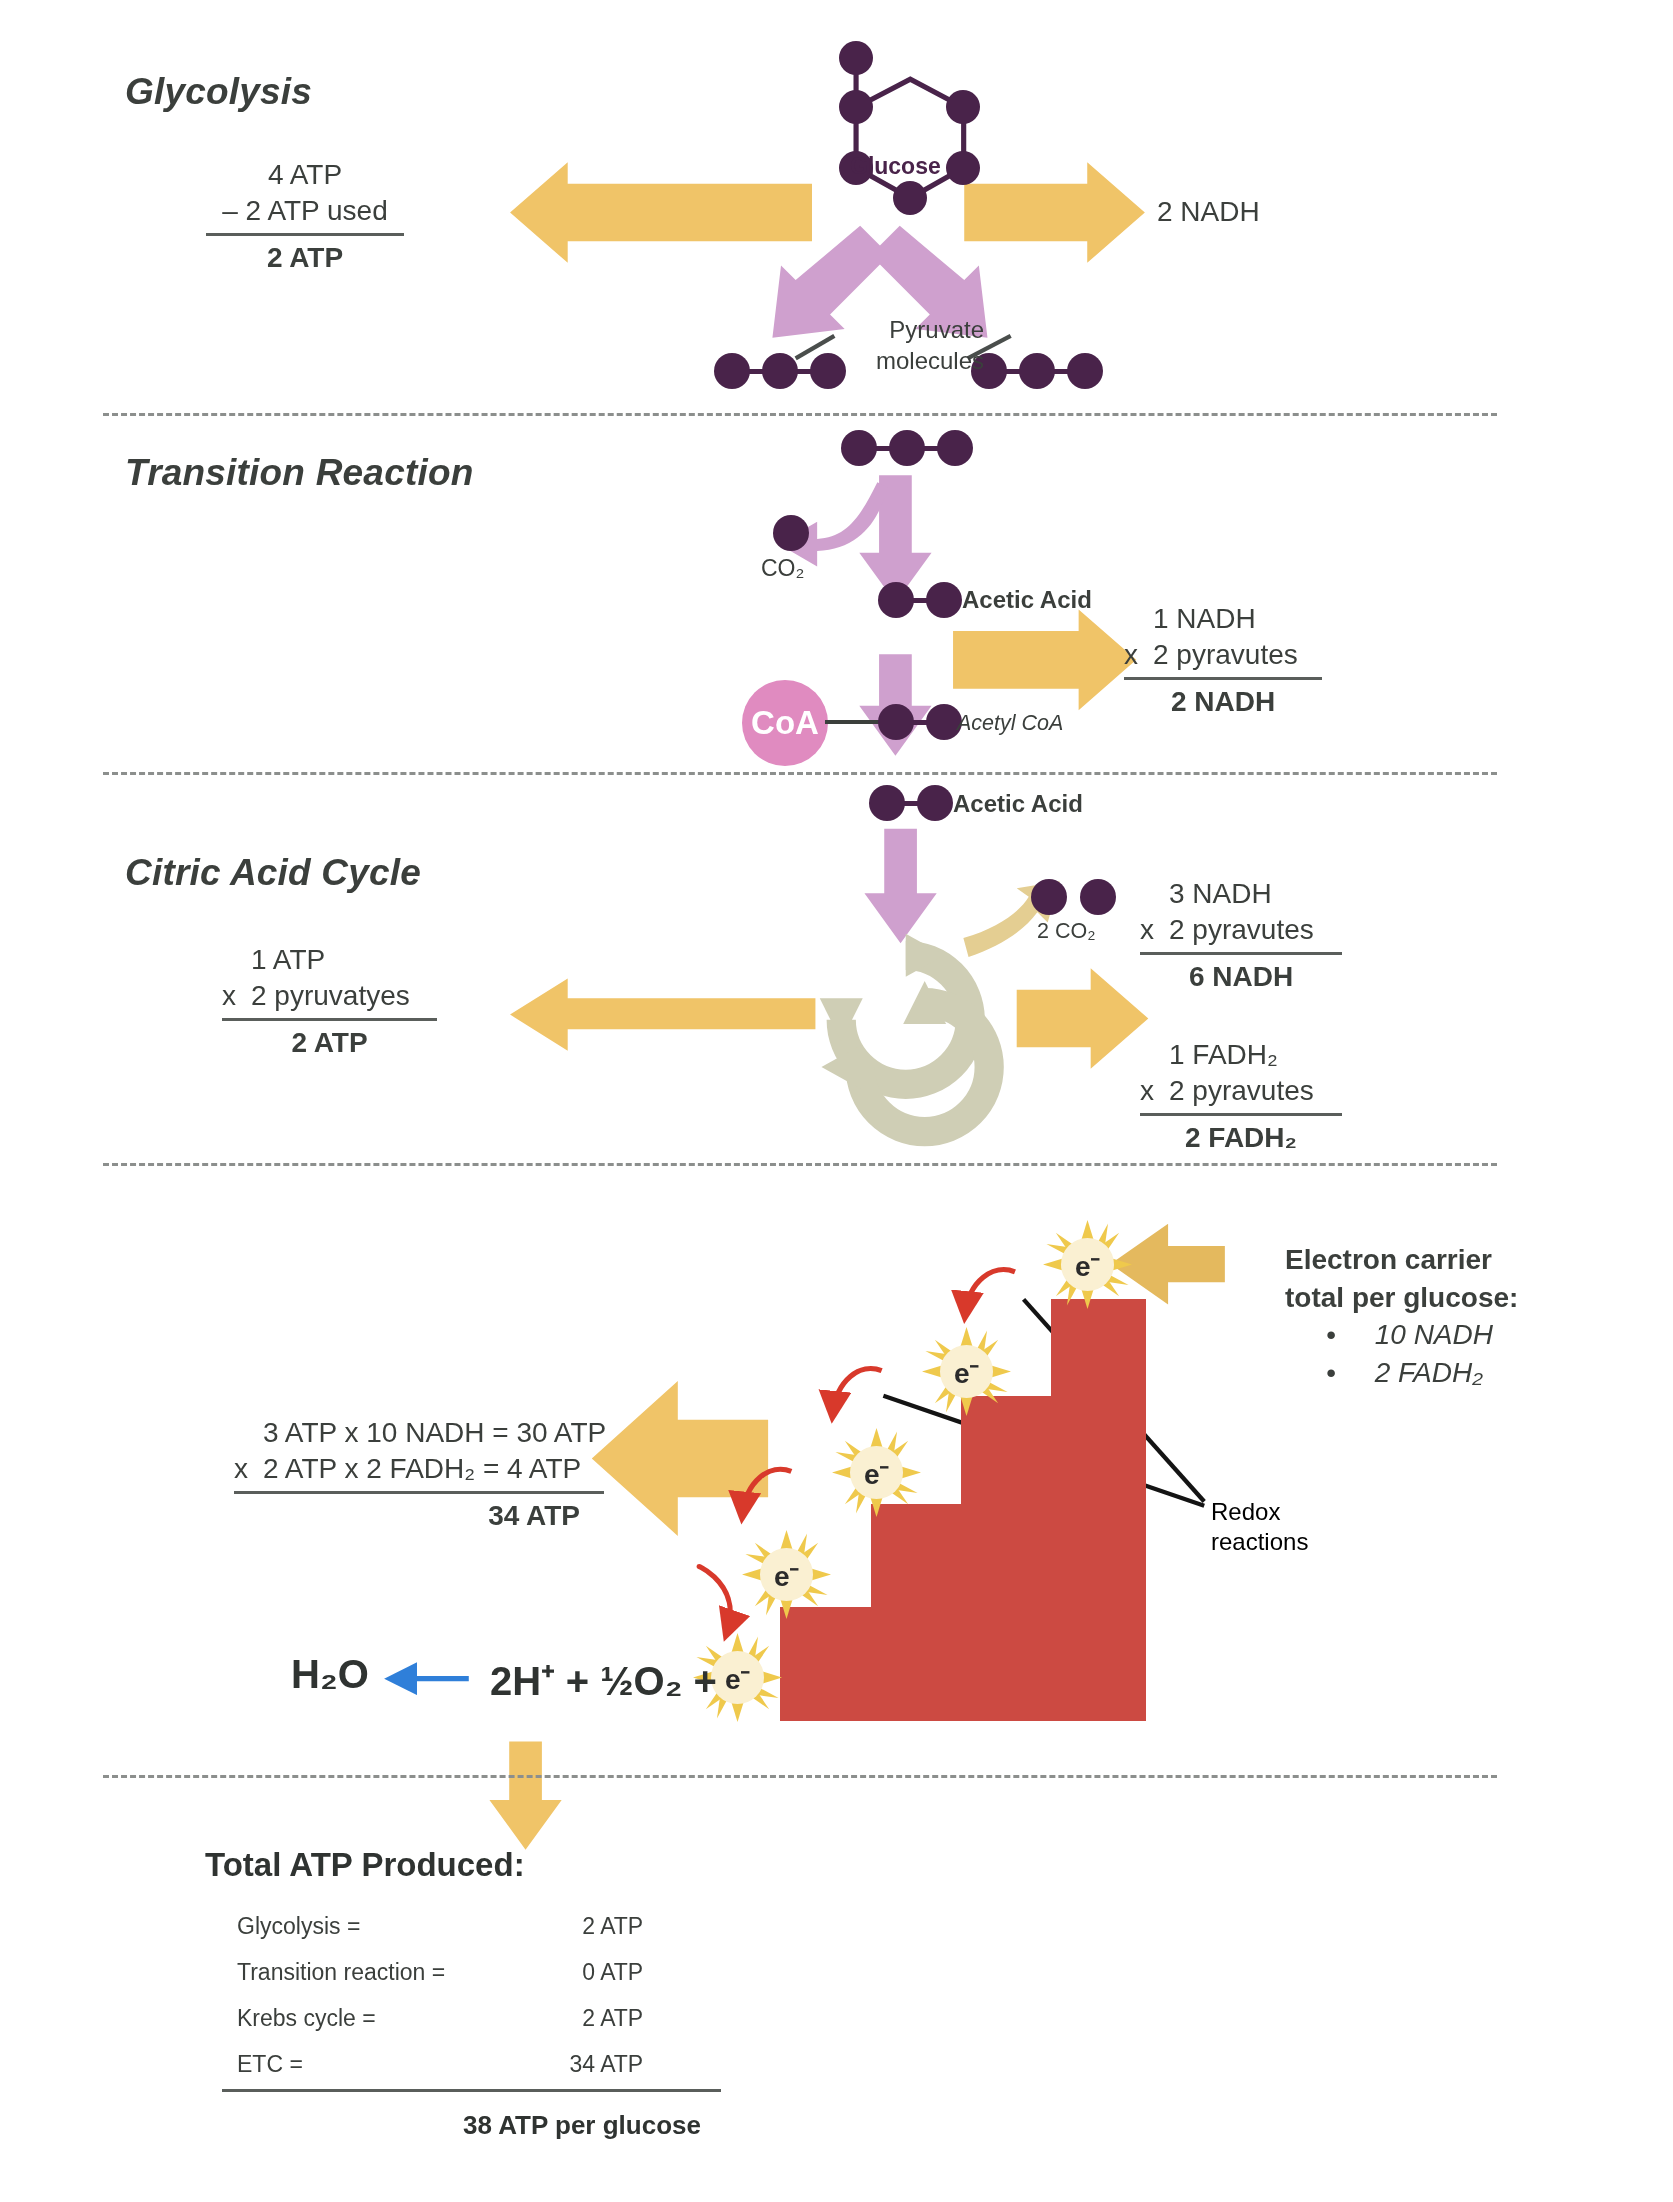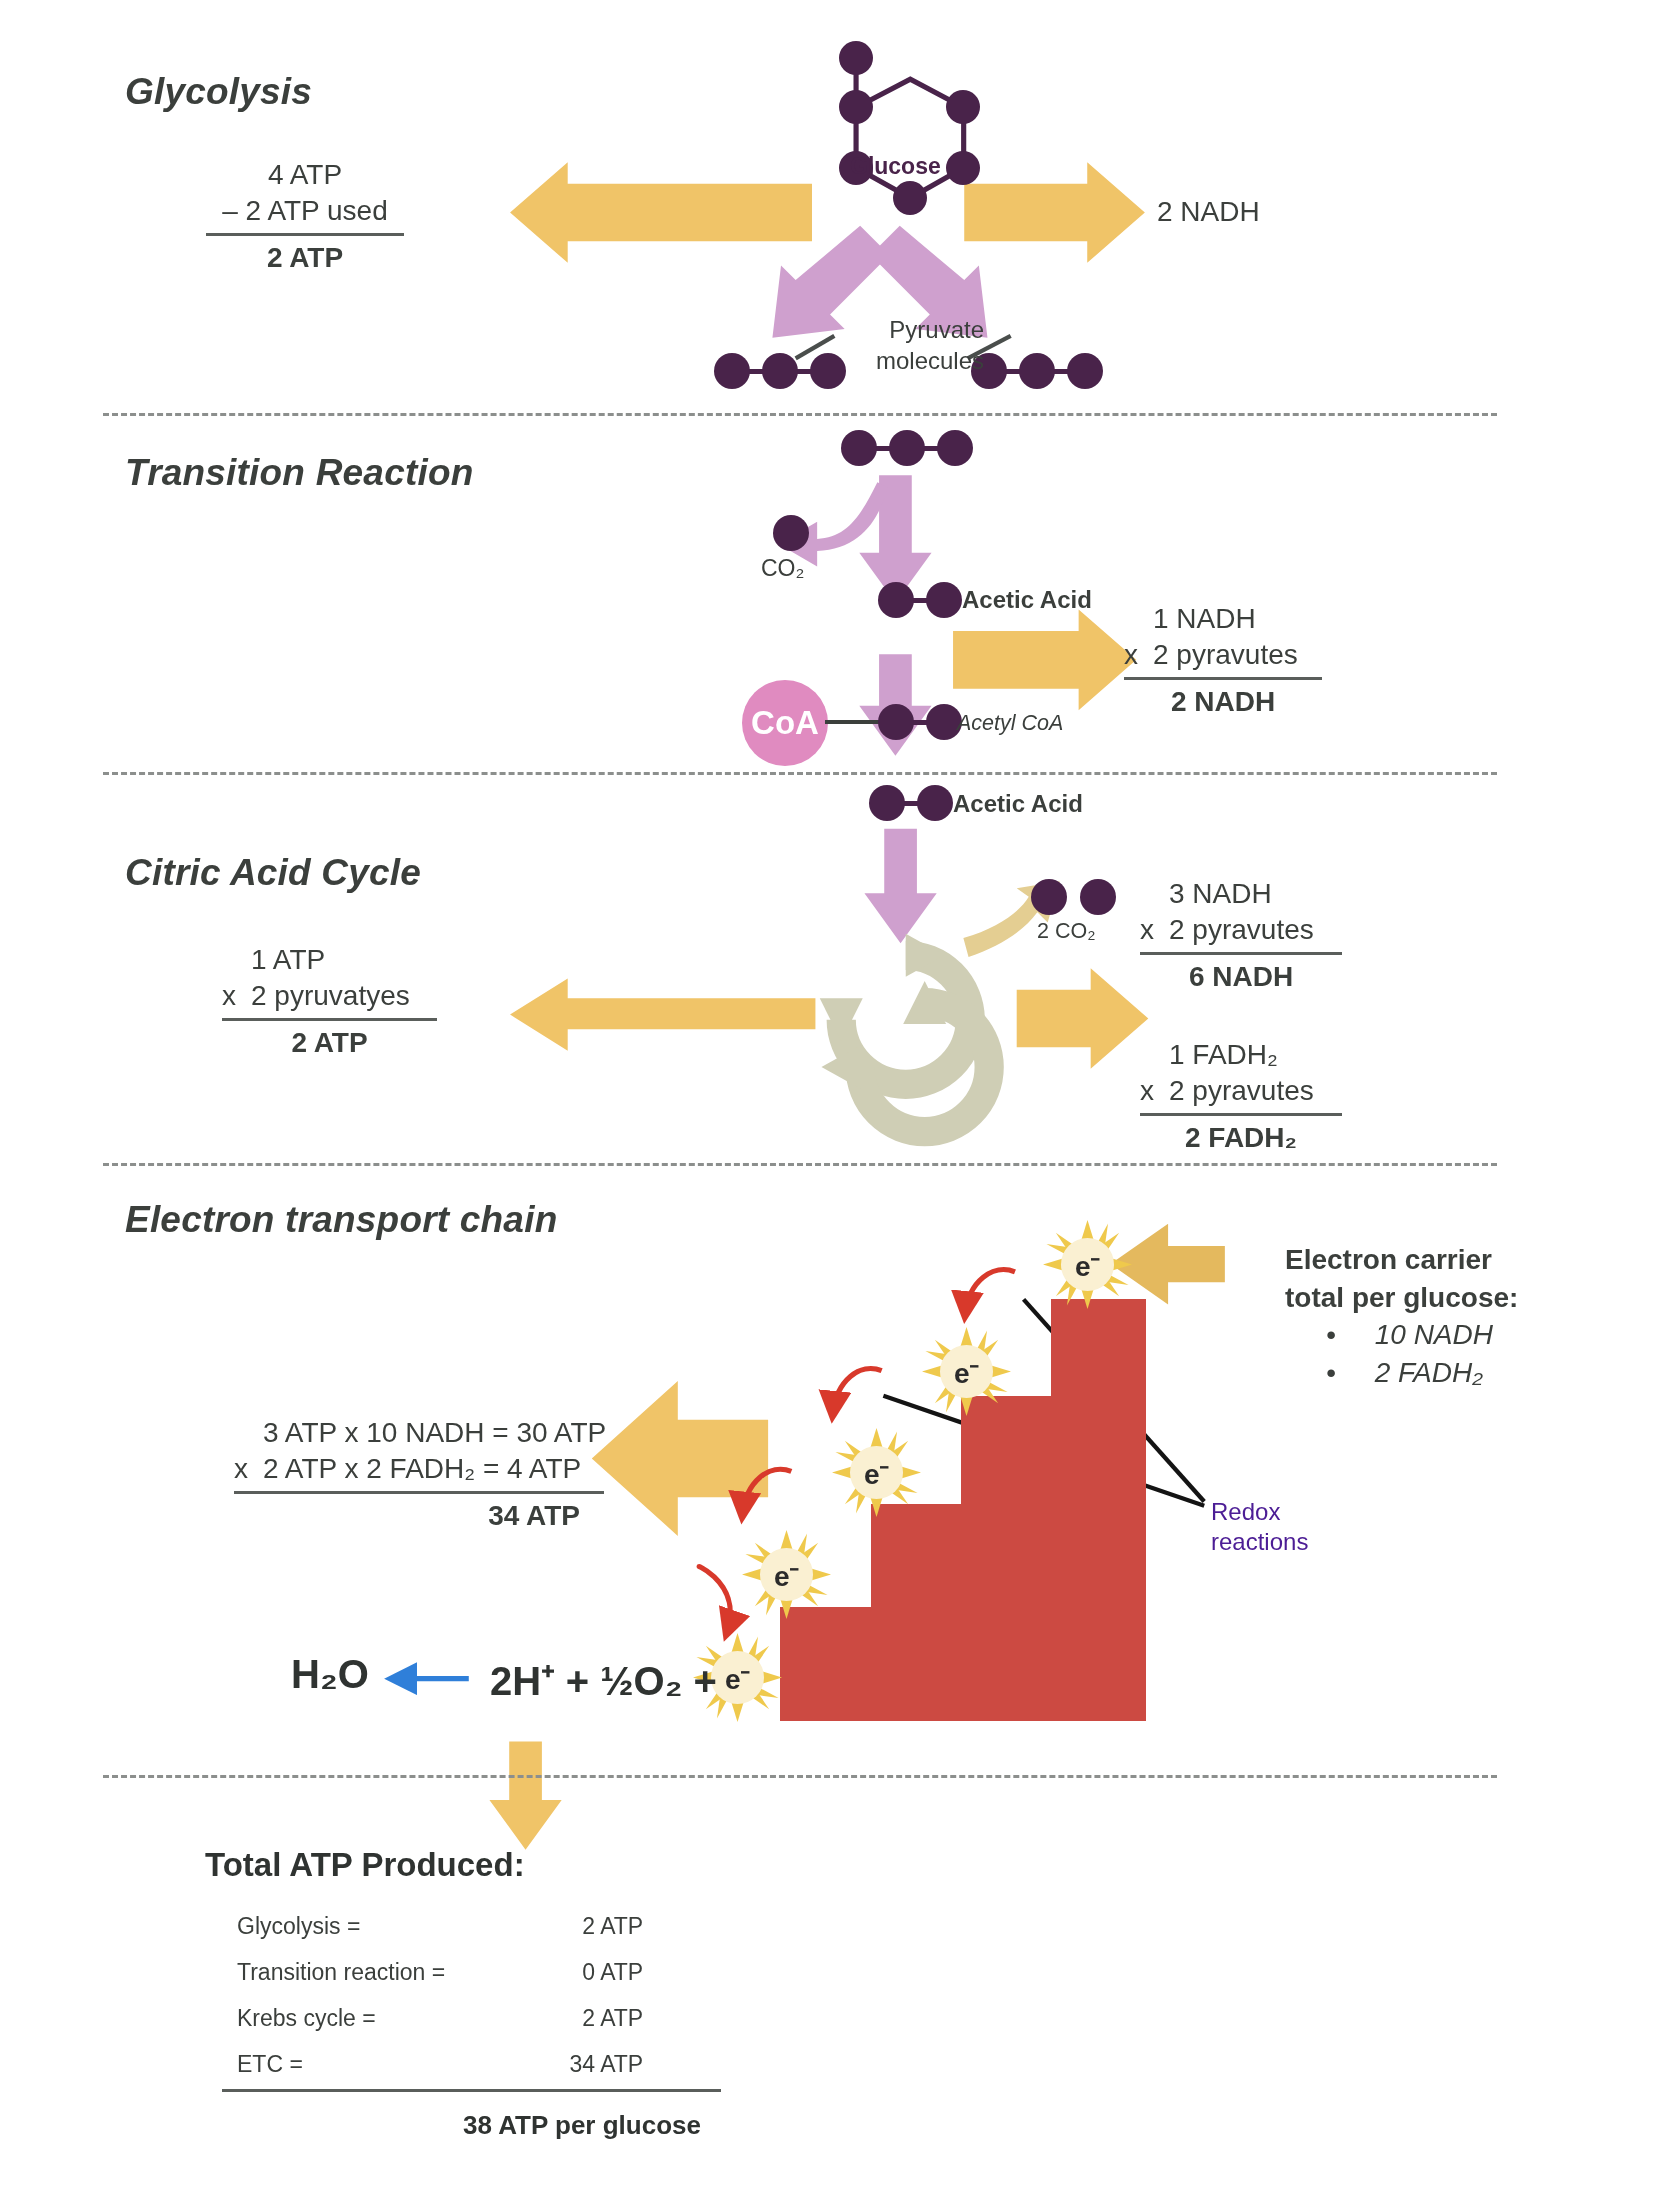--- a/index.html
+++ b/index.html
@@ -23,21 +23,21 @@
   .lbl{position:absolute;font-size:24px;color:#3b3f3c;white-space:nowrap;text-align:center;}
   .lbl-b{font-weight:bold;}
   .lbl-i{font-style:italic;font-size:21.5px;}
   
   .coa{position:absolute;border-radius:50%;background:#E08BC0;color:#fff;
        font-size:33px;font-weight:bold;display:flex;align-items:center;justify-content:center;}
   .red-stair{position:absolute;background:#CC4A42;}
   .eq{position:absolute;font-size:40px;color:#2f3331;white-space:nowrap;font-weight:600;}
   .bullets{position:absolute;font-size:28px;font-weight:bold;color:#3b3f3c;line-height:1.34;white-space:nowrap;}
   .bullets .sub{font-weight:normal;font-style:italic;}
-  .redoxlbl{position:absolute;font-size:24px;color:#4c1d95;line-height:1.25;text-align:left;white-space:nowrap;}
+  .redoxlbl{position:absolute;font-size:24px;color:#000000;line-height:1.25;text-align:left;white-space:nowrap;}
   
   .tot-title{position:absolute;font-size:33px;font-weight:bold;color:#2f3331;white-space:nowrap;}
   .tot-tbl{position:absolute;font-size:23px;color:#3b3f3c;}
   .tot-tbl table{border-collapse:collapse;}
   .tot-tbl td{padding:9.5px 0;white-space:nowrap;}
   .tot-tbl td.v{text-align:right;width:198px;}
   .tot-rule{position:absolute;border-top:3.4px solid #5a5e5b;}
   .grand{position:absolute;font-size:26px;font-weight:bold;color:#2f3331;white-space:nowrap;}
 </style>
 </head>
@@ -249,21 +249,20 @@
     <div class="tot">6 NADH</div>
   </div>
 
   <div class="frac" style="left:1140px;top:1037px;width:202px;">
     <div class="ln" style="padding-left:29px;">1 FADH₂</div>
     <div class="ln"><span class="mulcol">x</span><span>2 pyravutes</span></div>
     <div class="rule"></div>
     <div class="tot">2 FADH₂</div>
   </div>
 
-  <div class="sec-title abs" style="left:125px;top:1199px;">Electron transport chain</div>
 
   <div class="red-stair" style="left:1051px;top:1299px;width:95px;height:422px;"></div>
   <div class="red-stair" style="left:961px;top:1396px;width:95px;height:325px;"></div>
   <div class="red-stair" style="left:871px;top:1504px;width:95px;height:217px;"></div>
   <div class="red-stair" style="left:780px;top:1607px;width:95px;height:114px;"></div>
 
   <div class="abs" style="left:1043px;top:1220px;width:89px;height:89px;">
     <svg width="89" height="89" viewBox="0 0 104 104">
       <g fill="#EFC94C">
         <polygon points="52,0 60,26 44,26"></polygon>

